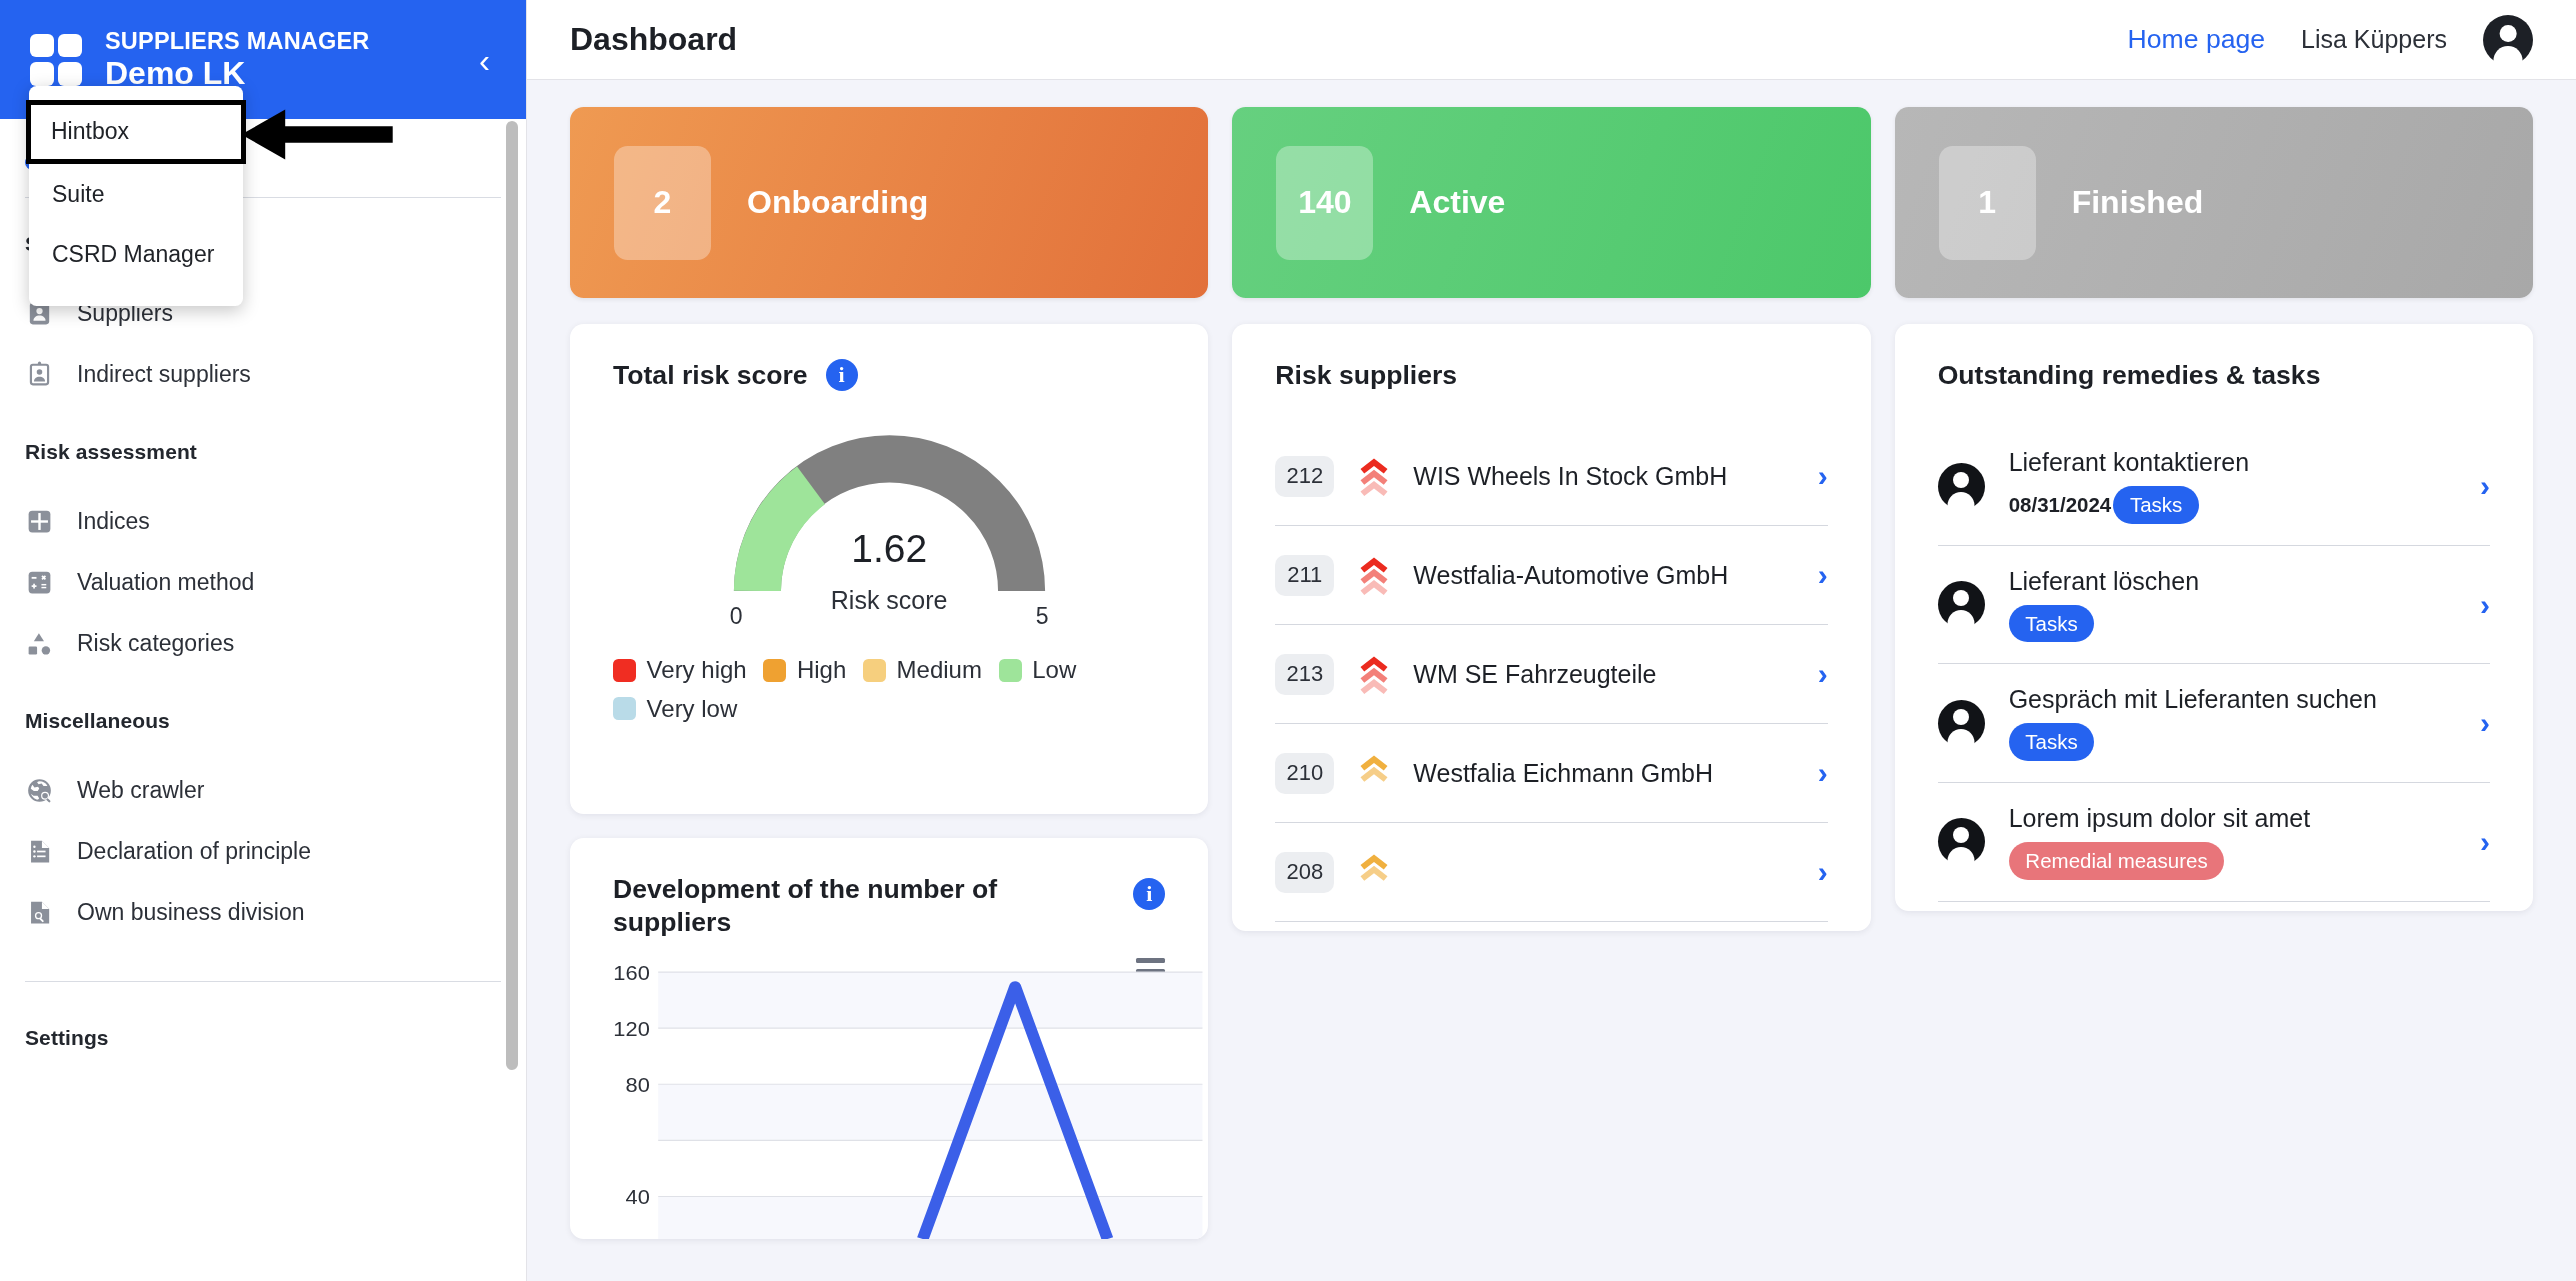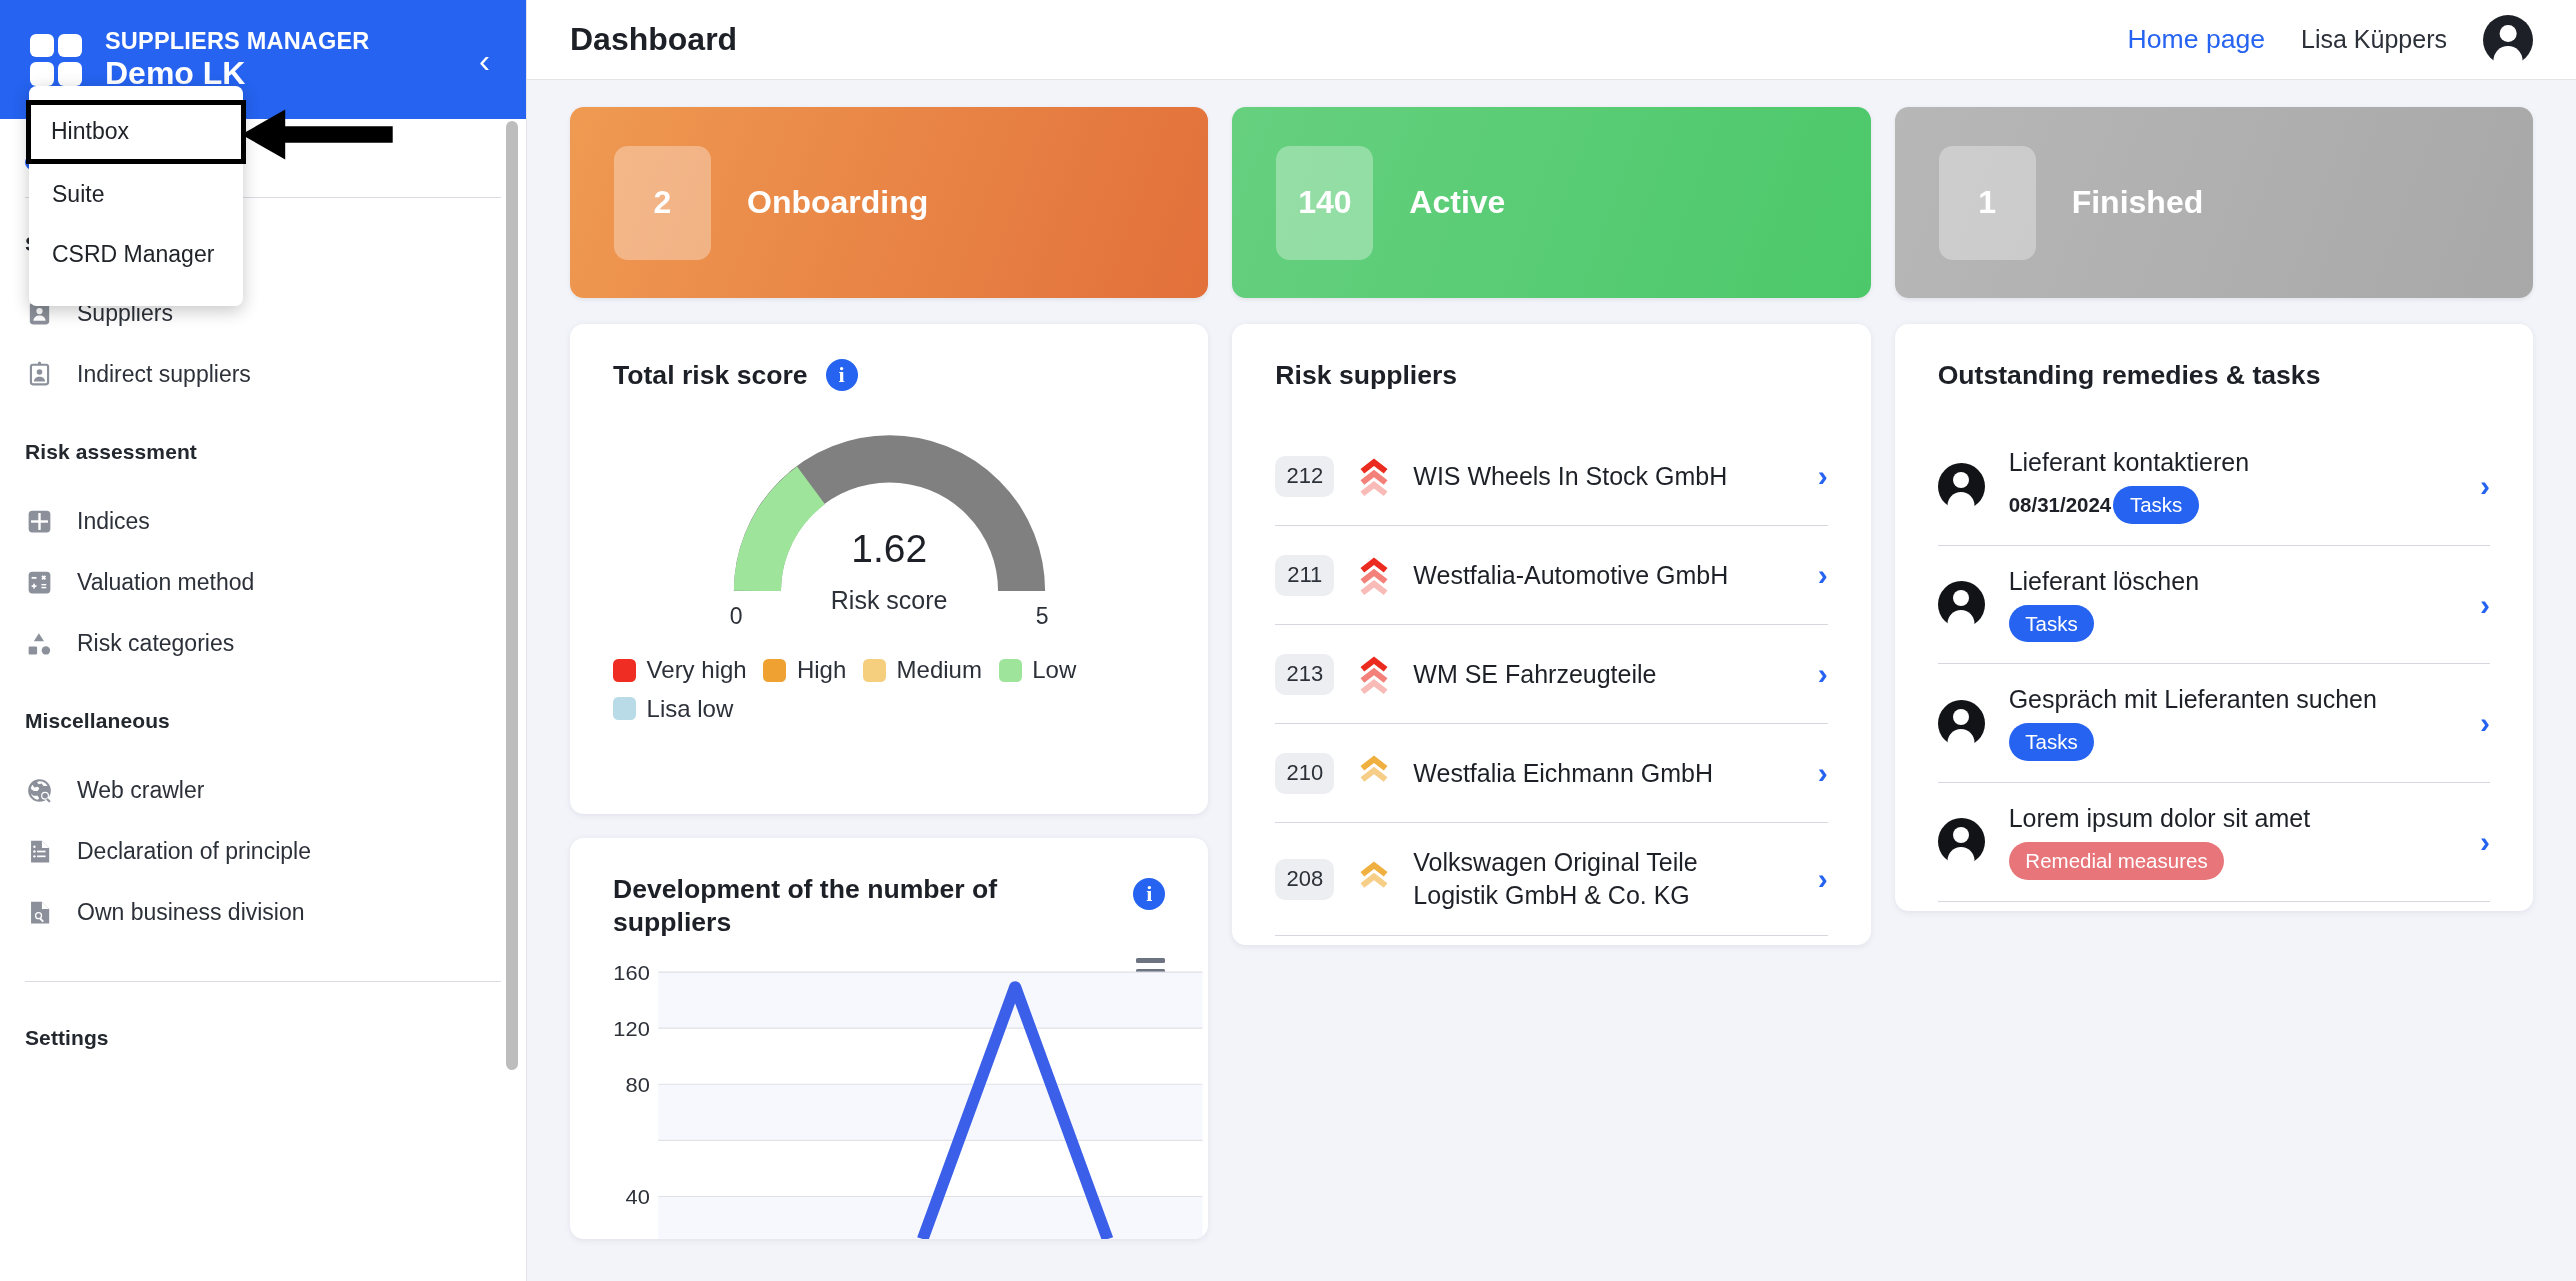--- a/index.html
+++ b/index.html
@@ -406,21 +406,21 @@
               <span class="legend-item">
                 <span class="legend-sw" style="background:#f6cf7e"></span>
                 <span class="legend-label">Medium</span>
               </span>
               <span class="legend-item">
                 <span class="legend-sw" style="background:#9ee49a"></span>
                 <span class="legend-label">Low</span>
               </span>
               <span class="legend-item" style="flex-basis:100%">
                 <span class="legend-sw" style="background:#b9dbe8"></span>
-                <span class="legend-label">Lisa low</span>
+                <span class="legend-label">Very low</span>
               </span>
             </div>
           </section>
 
           <section class="card chart-card">
             <div class="chart-head">
               <span class="card-title">Development of the number of suppliers</span>
               <span class="info-icon">i</span>
             </div>
             <div class="hamburger">
@@ -518,21 +518,20 @@
               <div class="rs-row">
                 <span class="rs-num">208</span>
                 <span class="rs-arrows">
                   <svg width="30" height="39" viewBox="0 0 40 52">
                       <g fill="#f0b03f">
                         <path d="M20 2 L38 16 L33 22 L20 12 L7 22 L2 16 Z"></path>
                         <path d="M20 17 L38 31 L33 37 L20 27 L7 37 L2 31 Z" opacity=".62"></path>
                       </g>
                     </svg>
                 </span>
-                <span class="rs-name" style="max-width:304px">Volkswagen Original Teile Logistik GmbH &amp; Co. KG</span>
                 <span class="rs-chev">›</span>
               </div>
 
             </div>
           </section>
         </div>
 
         <div class="col">
           <section class="card list-card">
             <div class="card-head">

